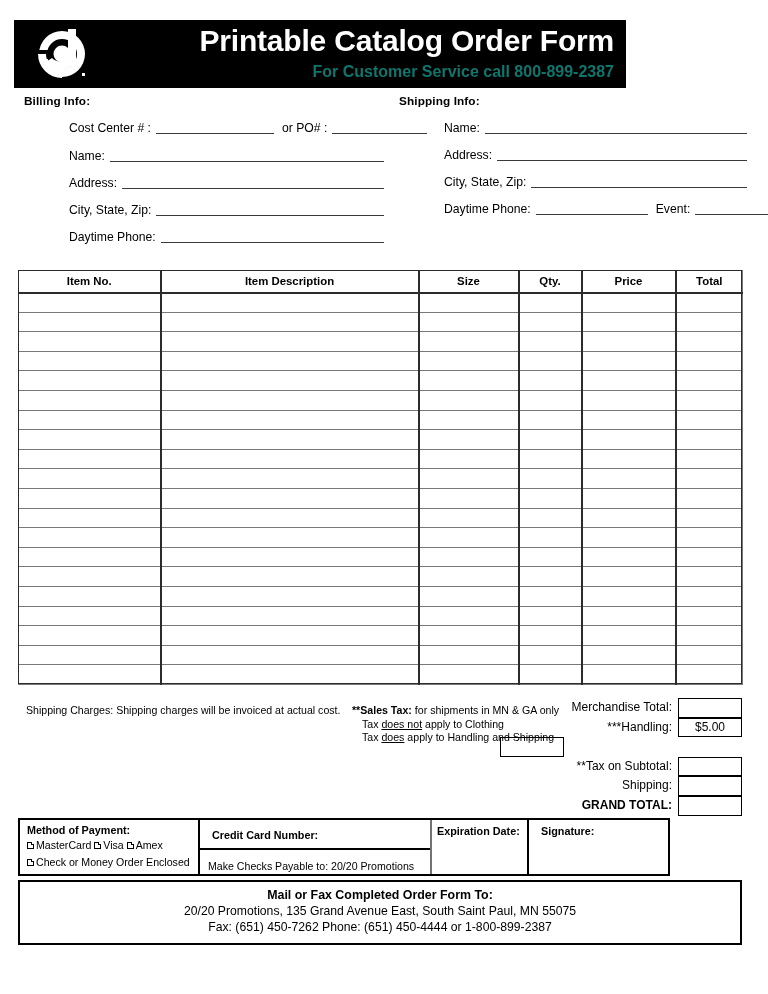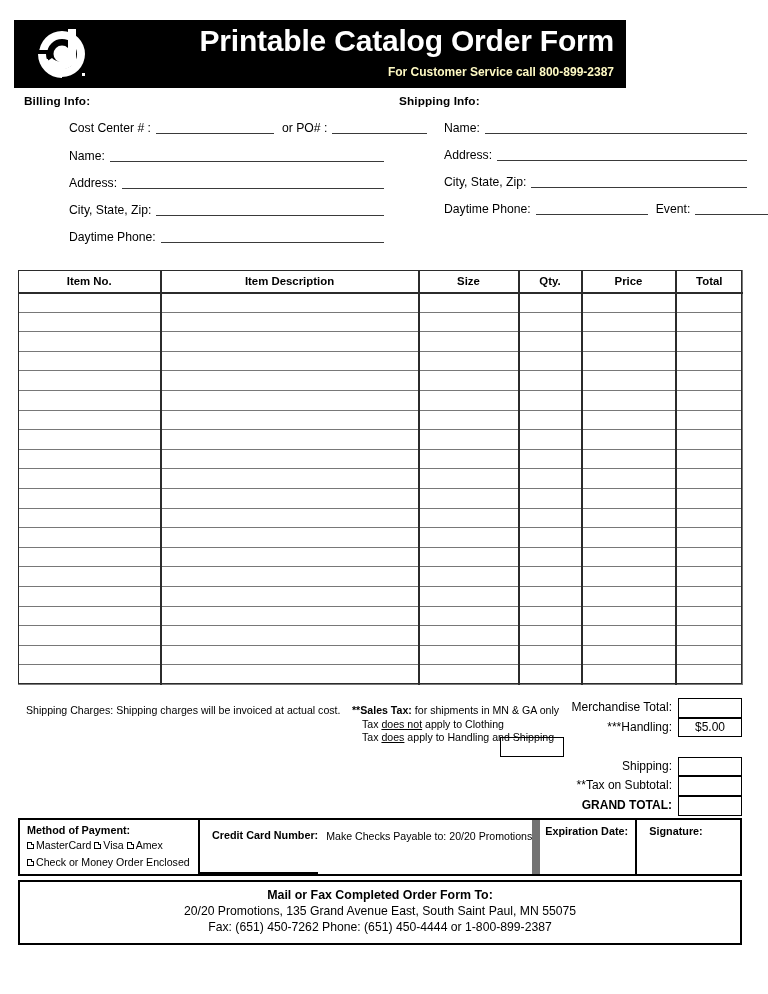--- a/index.html
+++ b/index.html
@@ -49,23 +49,23 @@
     font-weight: bold;
     color: #ffffff;
     letter-spacing: -0.2px;
     line-height: 40px;
     white-space: nowrap;
   }
   .header-sub {
     position: absolute;
     right: 12px;
     top: 43px;
-    font-size: 12px;
+    font-size: 16px;
     font-weight: bold;
-    color: #fef9c3;
+    color: #0f766e;
     line-height: 18px;
     white-space: nowrap;
   }
 
   
   .info-col {
     position: absolute;
     font-size: 12.2px;
     line-height: 15px;
   }
@@ -200,39 +200,40 @@
     line-height: 17px;
     text-align: center;
   }
   .totals-row:first-child .totals-box { border-top-width: 1.4px; }
 
   
   .pay-row {
     position: absolute;
     left: 18px;
     top: 818px;
-    width: 724px;
+    width: 652px;
     height: 58px;
     border: 2px solid #000000;
     box-sizing: border-box;
     display: flex;
   }
   .pay-cell {
     box-sizing: border-box;
     position: relative;
   }
   .pay-method {
     flex: 0 0 180px;
     border-right: 2px solid #000000;
     padding: 4px 6px 0 7px;
   }
   .pay-cc {
     flex: 0 0 232px;
-    border-right: 8px solid #737373;
+    border-right: 2px solid #737373;
     display: flex;
+    flex-direction: column;
   }
   .cc-top {
     flex: 0 0 30px;
     border-bottom: 2px solid #000000;
     padding: 5px 0 0 12px;
     box-sizing: border-box;
   }
   .cc-bottom {
     flex: 1 1 auto;
     padding: 6px 0 0 8px;
@@ -581,25 +582,25 @@
         <div class="totals-box"></div>
       </div>
       <div class="totals-row">
         <div class="totals-label">***Handling:</div>
         <div class="totals-box">$5.00</div>
       </div>
       <div class="totals-row">
         <div class="totals-box"></div>
       </div>
       <div class="totals-row">
+        <div class="totals-label">**Tax on Subtotal:</div>
+        <div class="totals-box"></div>
+      </div>
+      <div class="totals-row">
         <div class="totals-label">Shipping:</div>
-        <div class="totals-box"></div>
-      </div>
-      <div class="totals-row">
-        <div class="totals-label">**Tax on Subtotal:</div>
         <div class="totals-box"></div>
       </div>
       <div class="totals-row">
         <div class="totals-label bold">GRAND TOTAL:</div>
         <div class="totals-box"></div>
       </div>
     </div>
 
   <div class="pay-row">
     <div class="pay-cell pay-method">

